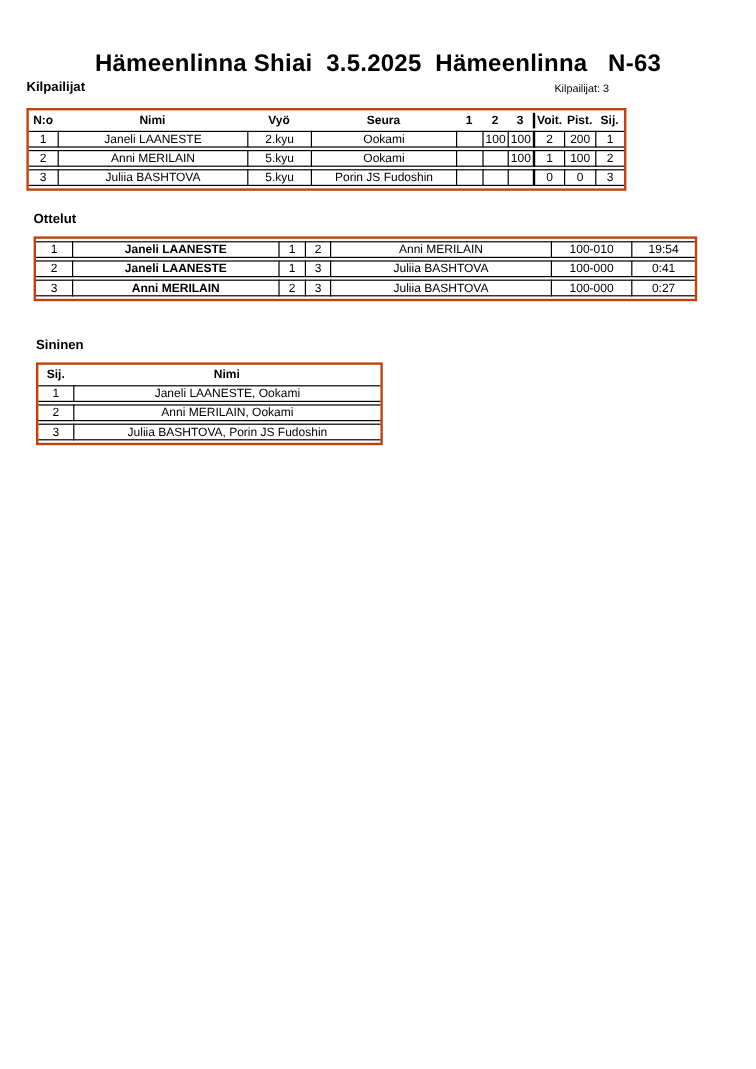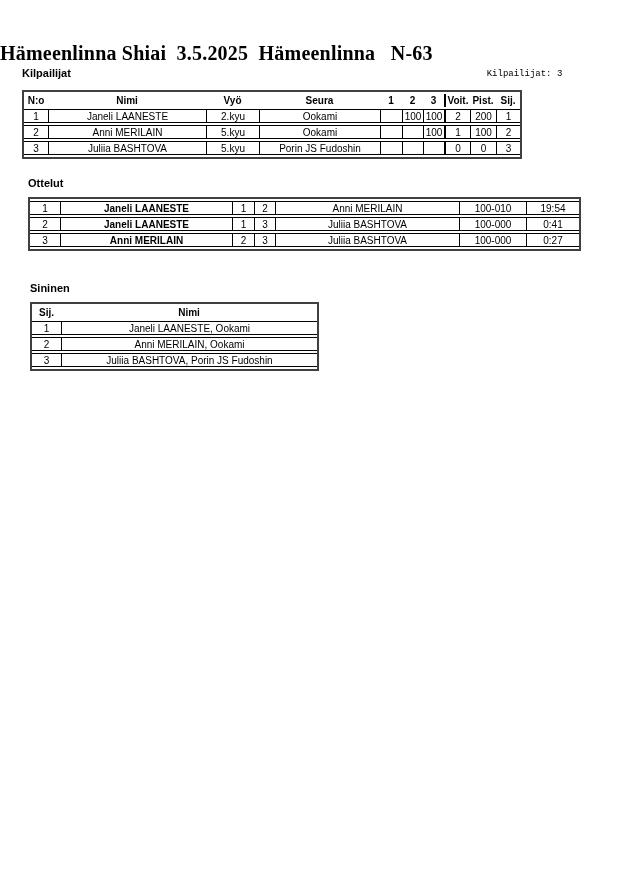--- a/index.html
+++ b/index.html
@@ -3,32 +3,32 @@
 <meta charset="utf-8">
 <style>
   html,body{margin:0;padding:0;}
   body{
     width:630px;height:891px;background:#ffffff;position:relative;
     font-family:"Liberation Sans","DejaVu Sans",sans-serif;color:#000;
     overflow:hidden;
   }
   .abs{position:absolute;}
   .page-title{
-    top:42px;left:0;width:630px;
-    font-size:20px;font-weight:bold;white-space:pre;letter-spacing:.2px;font-family:Liberation Serif, serif;
+    top:42px;left:0;width:630px;text-align:center;
+    font-size:20px;font-weight:bold;white-space:pre;letter-spacing:.2px;
   }
   .section-title{font-size:11px;font-weight:bold;text-align:left;}
   .sec-kilpailijat{top:67px;left:22px;width:426px;}
   .sec-ottelut{top:177px;left:28px;width:549px;}
   .sec-tulokset{top:282px;left:30px;width:285px;}
-  .count-label{top:69px;left:462px;width:125px;text-align:center;font-size:9px;font-family:Liberation Mono, monospace;}
+  .count-label{top:69px;left:462px;width:125px;text-align:left;font-size:9px;}
 
   table.jt{
     border-collapse:separate;border-spacing:0 2px;
-    border:2px solid #404040;background:#fff;table-layout:fixed;
+    border:2px solid #c2410c;background:#fff;table-layout:fixed;
   }
   table.jt td,table.jt th{
     box-sizing:border-box;overflow:hidden;white-space:nowrap;
     font-size:10px;vertical-align:middle;padding:0;
   }
   table.jt td{
     border:solid #000;border-width:1px 0 1px 1px;
     height:14px;text-align:center;
   }
   table.jt td:first-child{border-left:0;}

